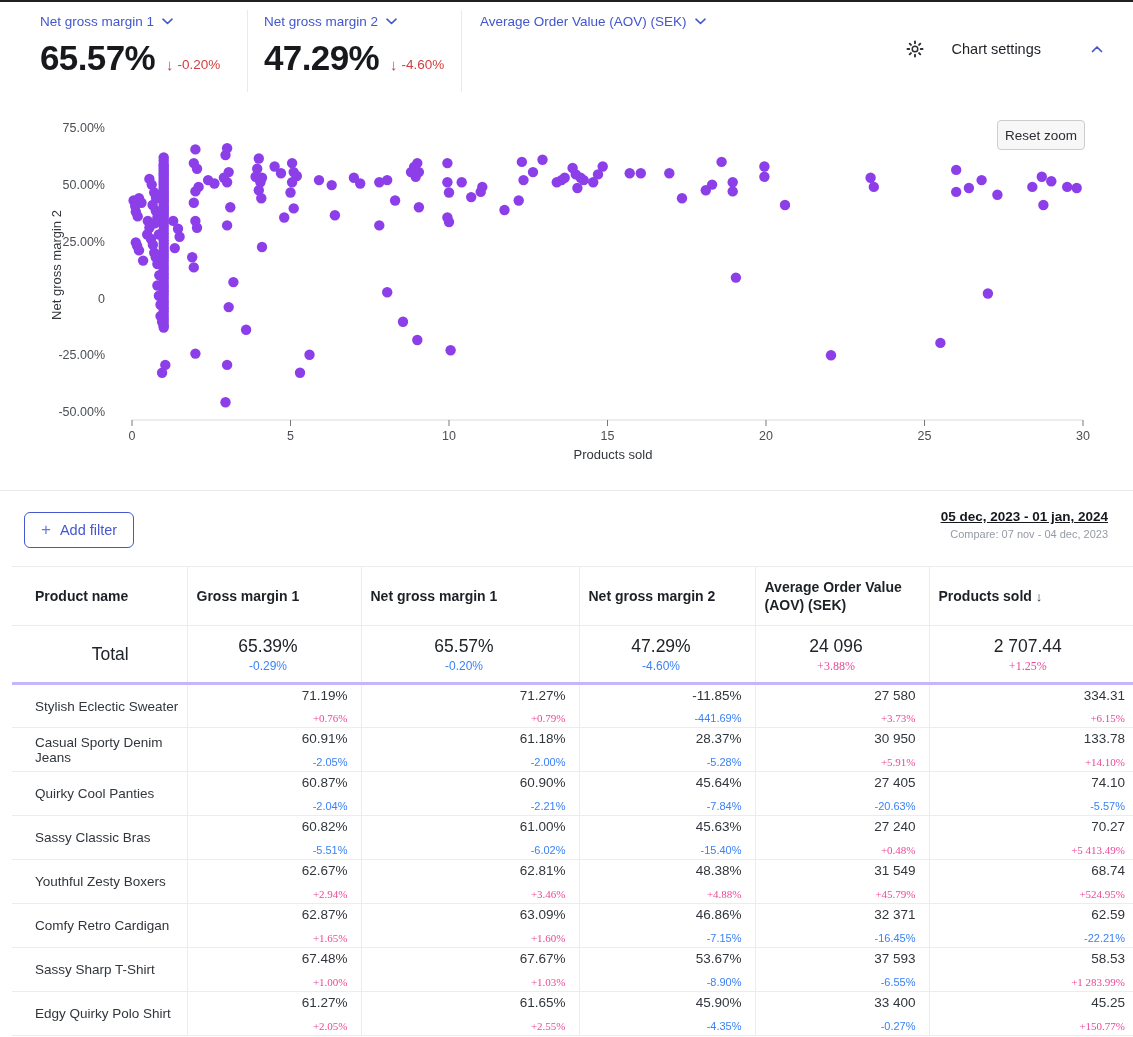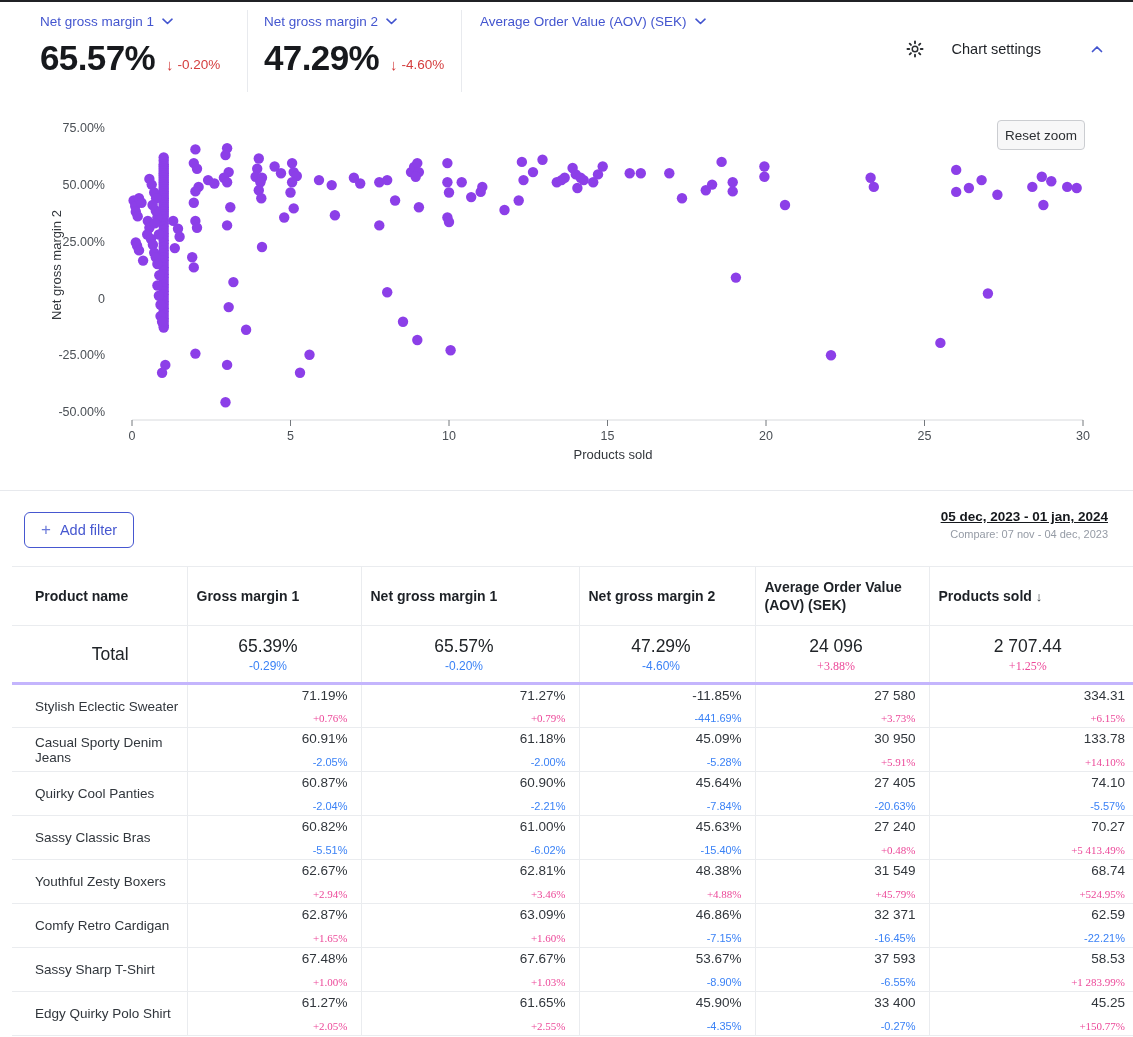--- a/index.html
+++ b/index.html
@@ -475,21 +475,21 @@
         <td class="name-cell">Casual Sporty Denim Jeans</td>
         <td class="num-cell">
           <div class="cell-v">60.91%</div>
           <div class="cell-d neg">-2.05%</div>
         </td>
         <td class="num-cell">
           <div class="cell-v">61.18%</div>
           <div class="cell-d neg">-2.00%</div>
         </td>
         <td class="num-cell">
-          <div class="cell-v">45.09%</div>
+          <div class="cell-v">28.37%</div>
           <div class="cell-d neg">-5.28%</div>
         </td>
         <td class="num-cell">
           <div class="cell-v">30 950</div>
           <div class="cell-d pos">+5.91%</div>
         </td>
         <td class="num-cell">
           <div class="cell-v">133.78</div>
           <div class="cell-d pos">+14.10%</div>
         </td>

